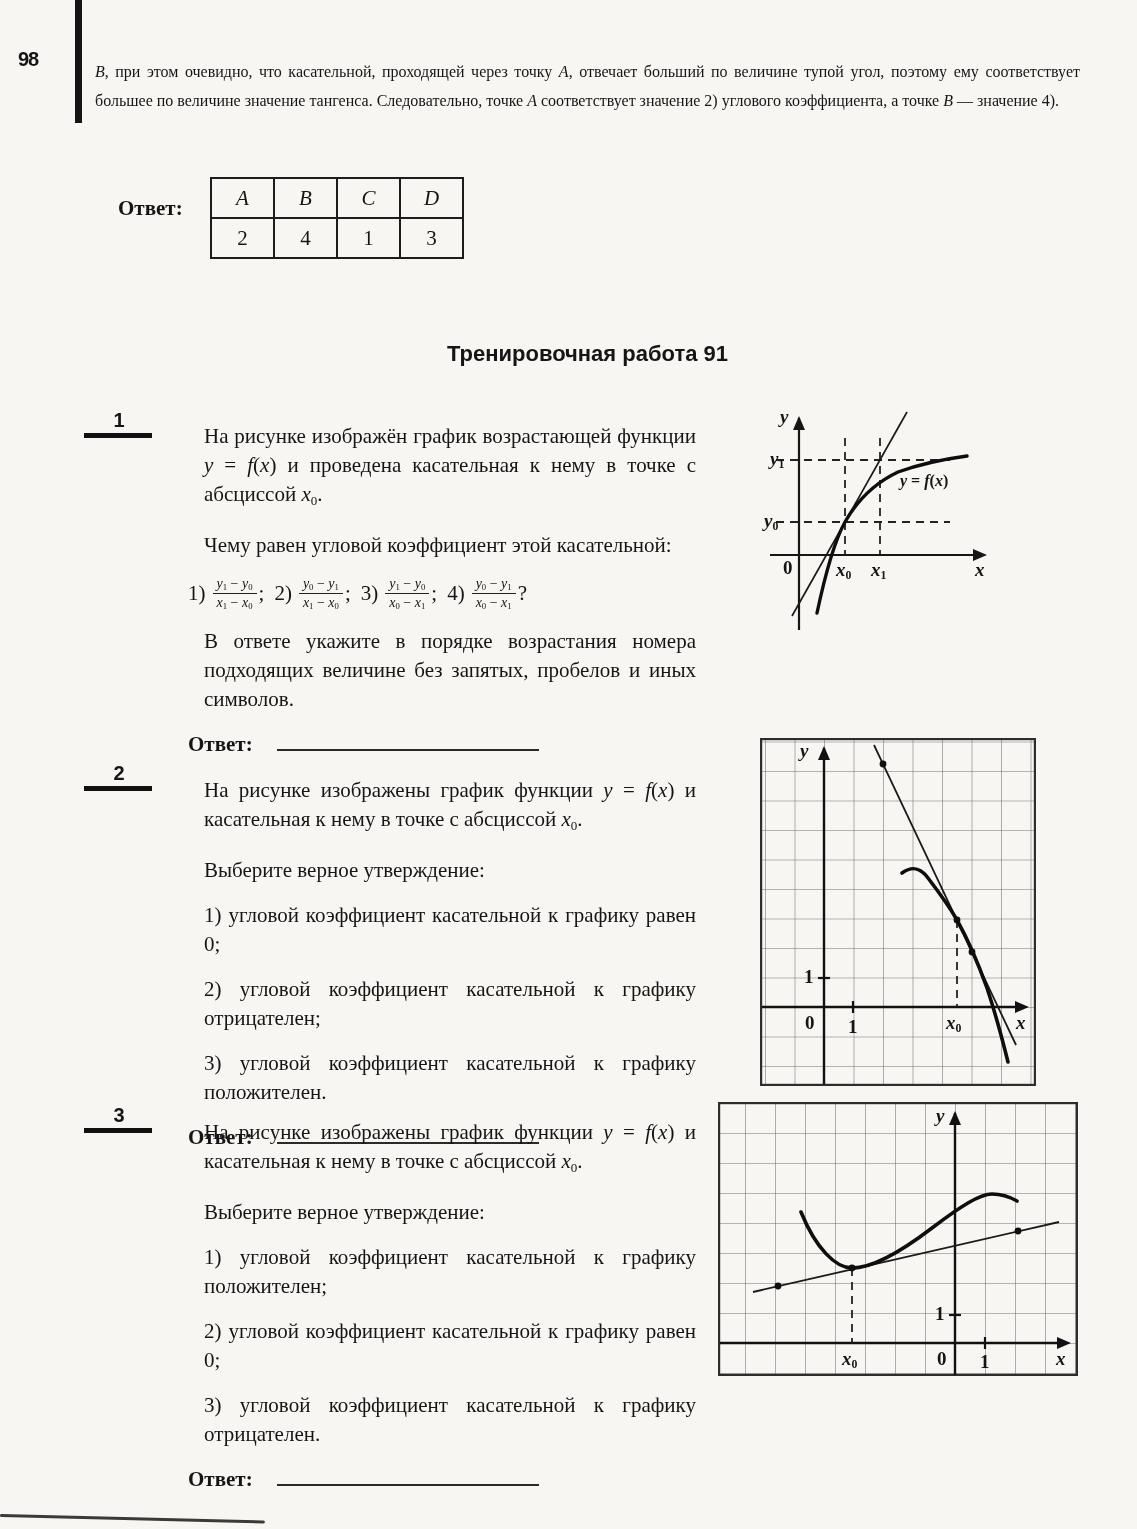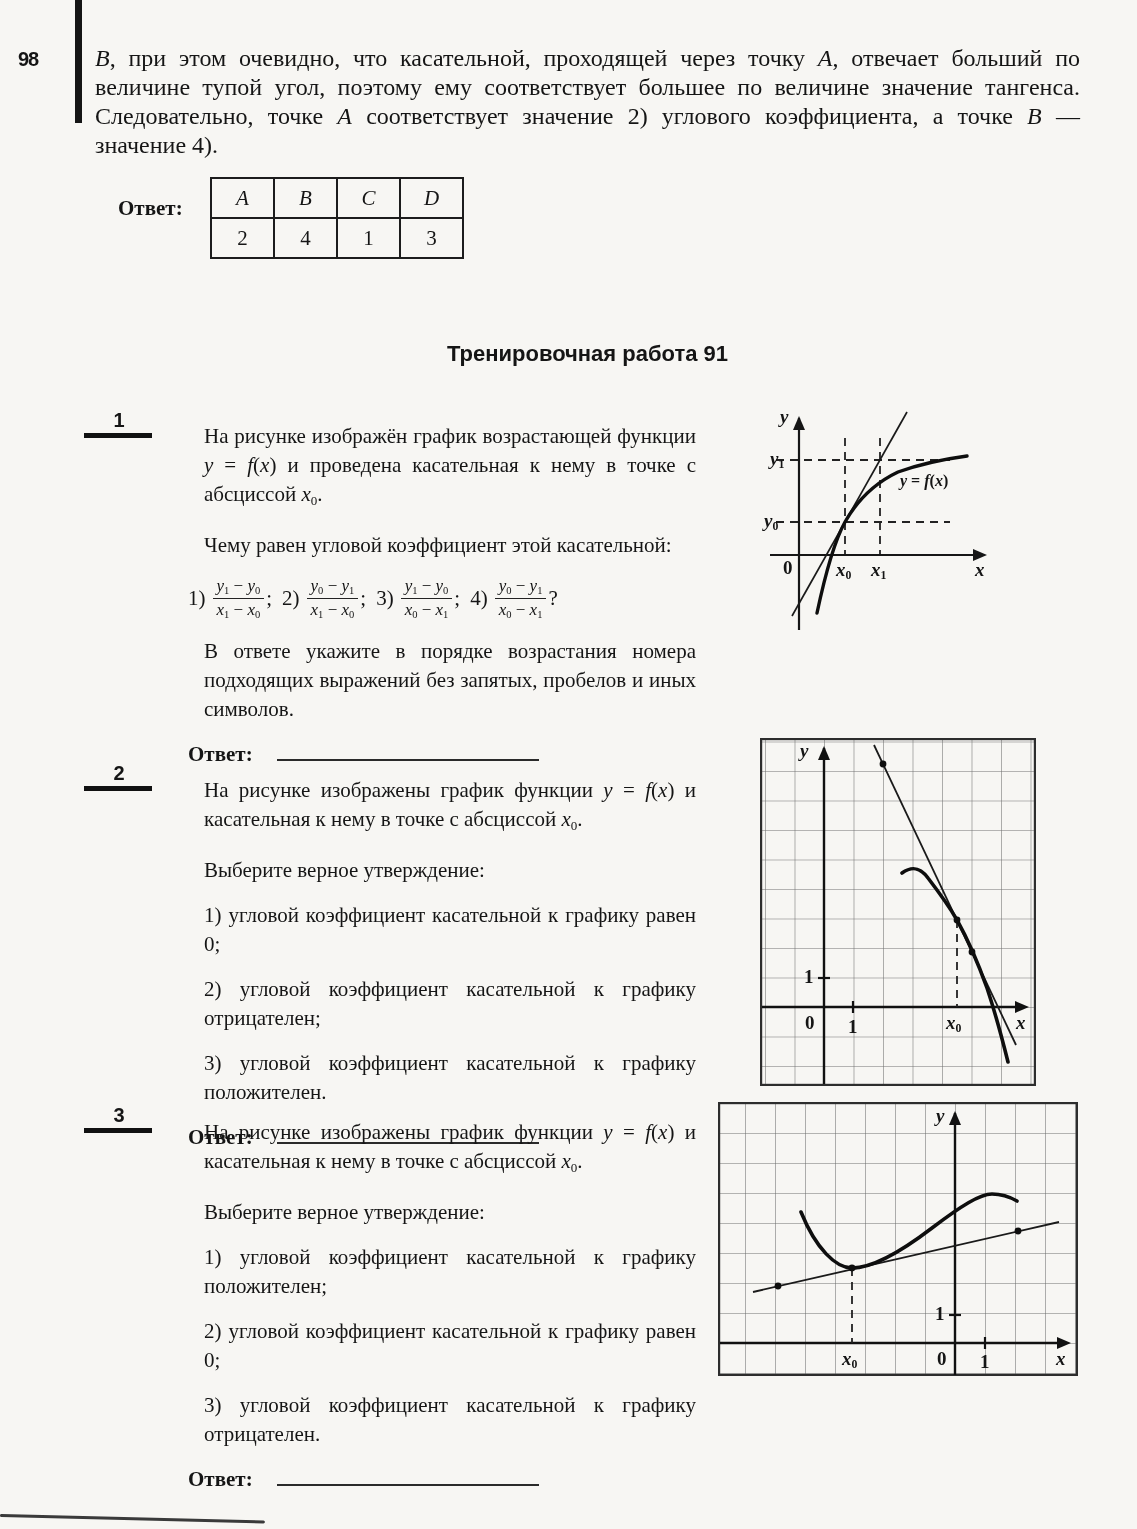--- a/index.html
+++ b/index.html
@@ -6,21 +6,21 @@
   body{width:1137px;height:1529px;position:relative;background:#f7f6f3;
        font-family:"Liberation Serif",serif;color:#151515;overflow:hidden}
   .abs{position:absolute}
   
   .seg-i{font-style:italic}
   .seg-sub{font-size:0.62em;vertical-align:-0.28em}
   
   .page-number{left:18px;top:48px;font-size:20px;font-weight:bold;
     font-family:"Liberation Sans",sans-serif;letter-spacing:-1px}
   .top-bar{left:75px;top:0;width:7px;height:123px;background:#151515}
-  .intro{left:95px;top:44px;width:985px;font-size:24px;line-height:29px;
+  .intro{left:95px;top:57px;width:985px;font-size:16px;line-height:29px;
     text-align:justify;margin:0}
   
   .ans-top-label{left:118px;top:196px;font-size:21px;font-weight:bold}
   .ans-table{left:210px;top:177px;border-collapse:collapse}
   .ans-table td{width:59px;height:36px;border:2.4px solid #1c1c1c;
     text-align:center;font-size:21px}
   .ans-table .hdr td{font-style:italic}
   
   .ws-title{left:95px;top:341px;width:985px;text-align:center;font-size:22px;
     font-weight:bold;font-family:"Liberation Sans",sans-serif;margin:0}
@@ -29,21 +29,21 @@
   .prob-num{position:absolute;left:86px;width:66px;text-align:center;
     font-size:20px;font-weight:bold;font-family:"Liberation Sans",sans-serif}
   .num-line{position:absolute;left:84px;width:68px;height:4.5px;background:#111}
   .prob-body{position:absolute;left:188px;width:524px;font-size:21px;line-height:29px}
   .prob-body p{margin:16px;text-align:justify}
   .gap8{margin-top:8px !important}
   
   .options{display:flex;align-items:center;gap:10px;margin:10px 0 6px 0}
   .opt{display:flex;align-items:center}
   .opt-label{font-size:21px;margin-right:7px}
-  .frac{display:inline-block;text-align:right;font-size:17px;line-height:1.15;
+  .frac{display:inline-block;text-align:right;font-size:14px;line-height:1.15;
     font-style:normal}
   .frac .num{display:block;border-bottom:1.6px solid #222;padding:0 4px 1px}
   .frac .den{display:block;padding:1px 4px 0}
   .tail{font-size:21px;margin-left:2px}
   
   .answer-row{margin-top:14px}
   .answer-label{font-size:21px;font-weight:bold}
   .answer-line{display:inline-block;width:262px;border-bottom:2.2px solid #2a2a2a;
     height:14px;margin-left:24px}
   
@@ -114,21 +114,21 @@
       </div>
       <div class="opt">
         <span class="opt-label">4)</span>
         <span class="frac">
             <span class="num"><span class="seg-i">y</span><span class="seg-sub">0</span><span> − </span><span class="seg-i">y</span><span class="seg-sub">1</span></span>
             <span class="den"><span class="seg-i">x</span><span class="seg-sub">0</span><span> − </span><span class="seg-i">x</span><span class="seg-sub">1</span></span>
           </span>
         <span class="tail">?</span>
       </div>
     </div>
-    <p>В ответе укажите в порядке возрастания номера подходящих выражений без запятых, пробелов и иных символов.</p>
+    <p>В ответе укажите в порядке возрастания номера подходящих величине без запятых, пробелов и иных символов.</p>
     <div class="answer-row">
       <span class="answer-label">Ответ:</span><span class="answer-line"></span>
     </div>
   </div>
 </section>
 
 <div class="fig" style="left:730px;top:404px;width:280px;height:240px">
   <svg width="280" height="240" viewBox="0 0 280 240">
 
     <g stroke="#222" stroke-width="1.8" stroke-dasharray="8 6" fill="none">

